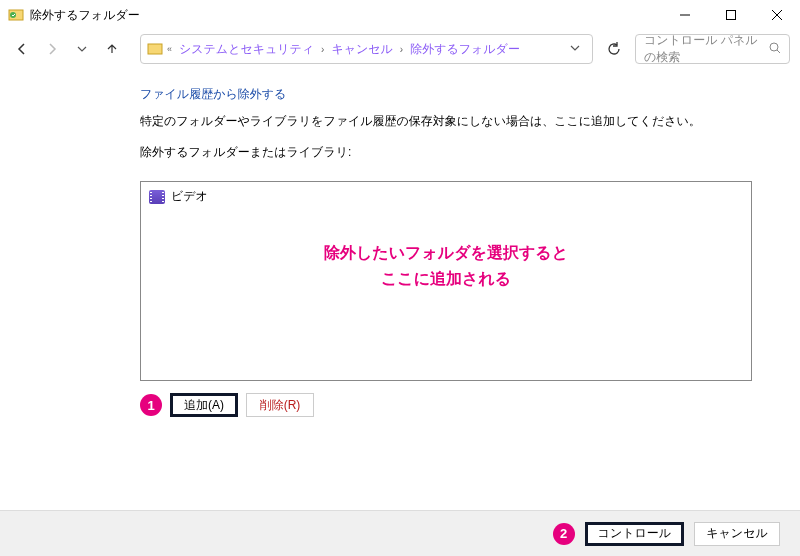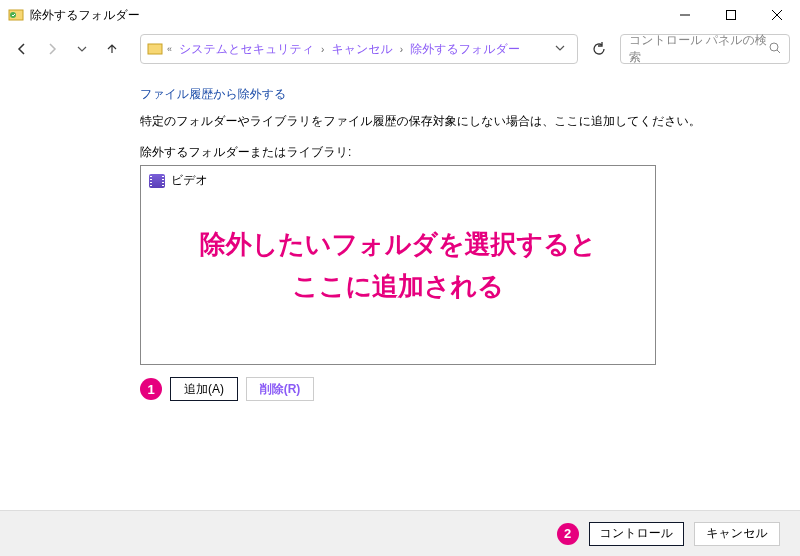--- a/index.html
+++ b/index.html
@@ -18,43 +18,43 @@
   .nav-arrow { width: 24px; height: 24px; display: flex; align-items: center; justify-content: center; color: #555; background: none; border: none; font-size: 14px; }
   .nav-arrow.disabled { color: #bbb; }
   .addr-box { flex: 1; height: 30px; border: 1px solid #ccc; border-radius: 4px; display: flex; align-items: center; padding: 0 6px; gap: 4px; margin-left: 10px; }
   .addr-icon { width: 16px; height: 16px; }
   .addr-chevron { font-size: 9px; color: #666; }
   .addr-seg { color: #8b5cf6; padding: 2px 3px; }
   .addr-sep { color: #666; font-size: 10px; }
   .addr-spacer { flex: 1; }
   .addr-drop { color: #555; font-size: 10px; margin-right: 6px; }
   .refresh { width: 30px; height: 30px; display: flex; align-items: center; justify-content: center; color: #555; background: none; border: none; font-size: 14px; }
-  .search-box { width: 170px; height: 30px; border: 1px solid #ccc; border-radius: 4px; display: flex; align-items: center; padding: 0 8px; color: #888; }
+  .search-box { width: 155px; height: 30px; border: 1px solid #ccc; border-radius: 4px; display: flex; align-items: center; padding: 0 8px; color: #888; }
   .search-text { flex: 1; }
   .search-icon { font-size: 12px; color: #888; }
   
   
   .content { padding: 18px 20px 0 140px; }
   .heading { color: #1a4ba8; font-size: 12px; font-weight: normal; margin-bottom: 10px; }
   .desc { font-size: 12px; margin-bottom: 14px; }
-  .list-label { font-size: 12px; margin-bottom: 4px; }
-  .folder-list { border: 1px solid #888; width: 516px; height: 200px; position: relative; padding: 4px; }
+  .list-label { font-size: 12px; margin-bottom: 20px; }
+  .folder-list { border: 1px solid #888; width: 612px; height: 200px; position: relative; padding: 4px; }
   .folder-item { display: flex; align-items: center; gap: 6px; padding: 2px 4px; }
   .video-icon { width: 16px; height: 14px; background: linear-gradient(#7a5fd8, #5a3fb8); border-radius: 2px; position: relative; }
   .video-icon::before, .video-icon::after { content: ""; position: absolute; top: 2px; bottom: 2px; width: 2px; background: repeating-linear-gradient(#fff 0 1px, transparent 1px 3px); }
   .video-icon::before { left: 1px; }
   .video-icon::after { right: 1px; }
   
-  .annotation { position: absolute; top: 58px; left: 0; right: 0; text-align: center; color: #e6007e; font-size: 26px; font-weight: bold; line-height: 1.6; }
+  .annotation { position: absolute; top: 58px; left: 0; right: 0; text-align: center; color: #e6007e; font-size: 16px; font-weight: bold; line-height: 1.6; }
   
   .btn-row { display: flex; align-items: center; gap: 8px; margin-top: 12px; }
   .marker { width: 22px; height: 22px; border-radius: 50%; background: #e6007e; color: #fff; font-weight: bold; font-size: 13px; display: flex; align-items: center; justify-content: center; }
   .btn { min-width: 68px; height: 24px; border: 1px solid #ccc; background: #fff; font-size: 12px; padding: 0 10px; }
-  .btn.disabled { color: #8b5cf6; font-weight: bold; }
-  .highlight { border: 1px solid #0f172a; }
+  .btn.disabled { color: #b91c1c; }
+  .highlight { border: 3px solid #0f172a; }
   
   
   .footer { position: absolute; bottom: 0; left: 0; right: 0; height: 46px; background: #f0f0f0; border-top: 1px solid #ddd; display: flex; align-items: center; justify-content: flex-end; padding: 0 20px; gap: 10px; }
   .footer .btn { min-width: 86px; }
 </style>
 </head>
 <body>
 
 <div class="titlebar">
   <div class="titlebar-left">

